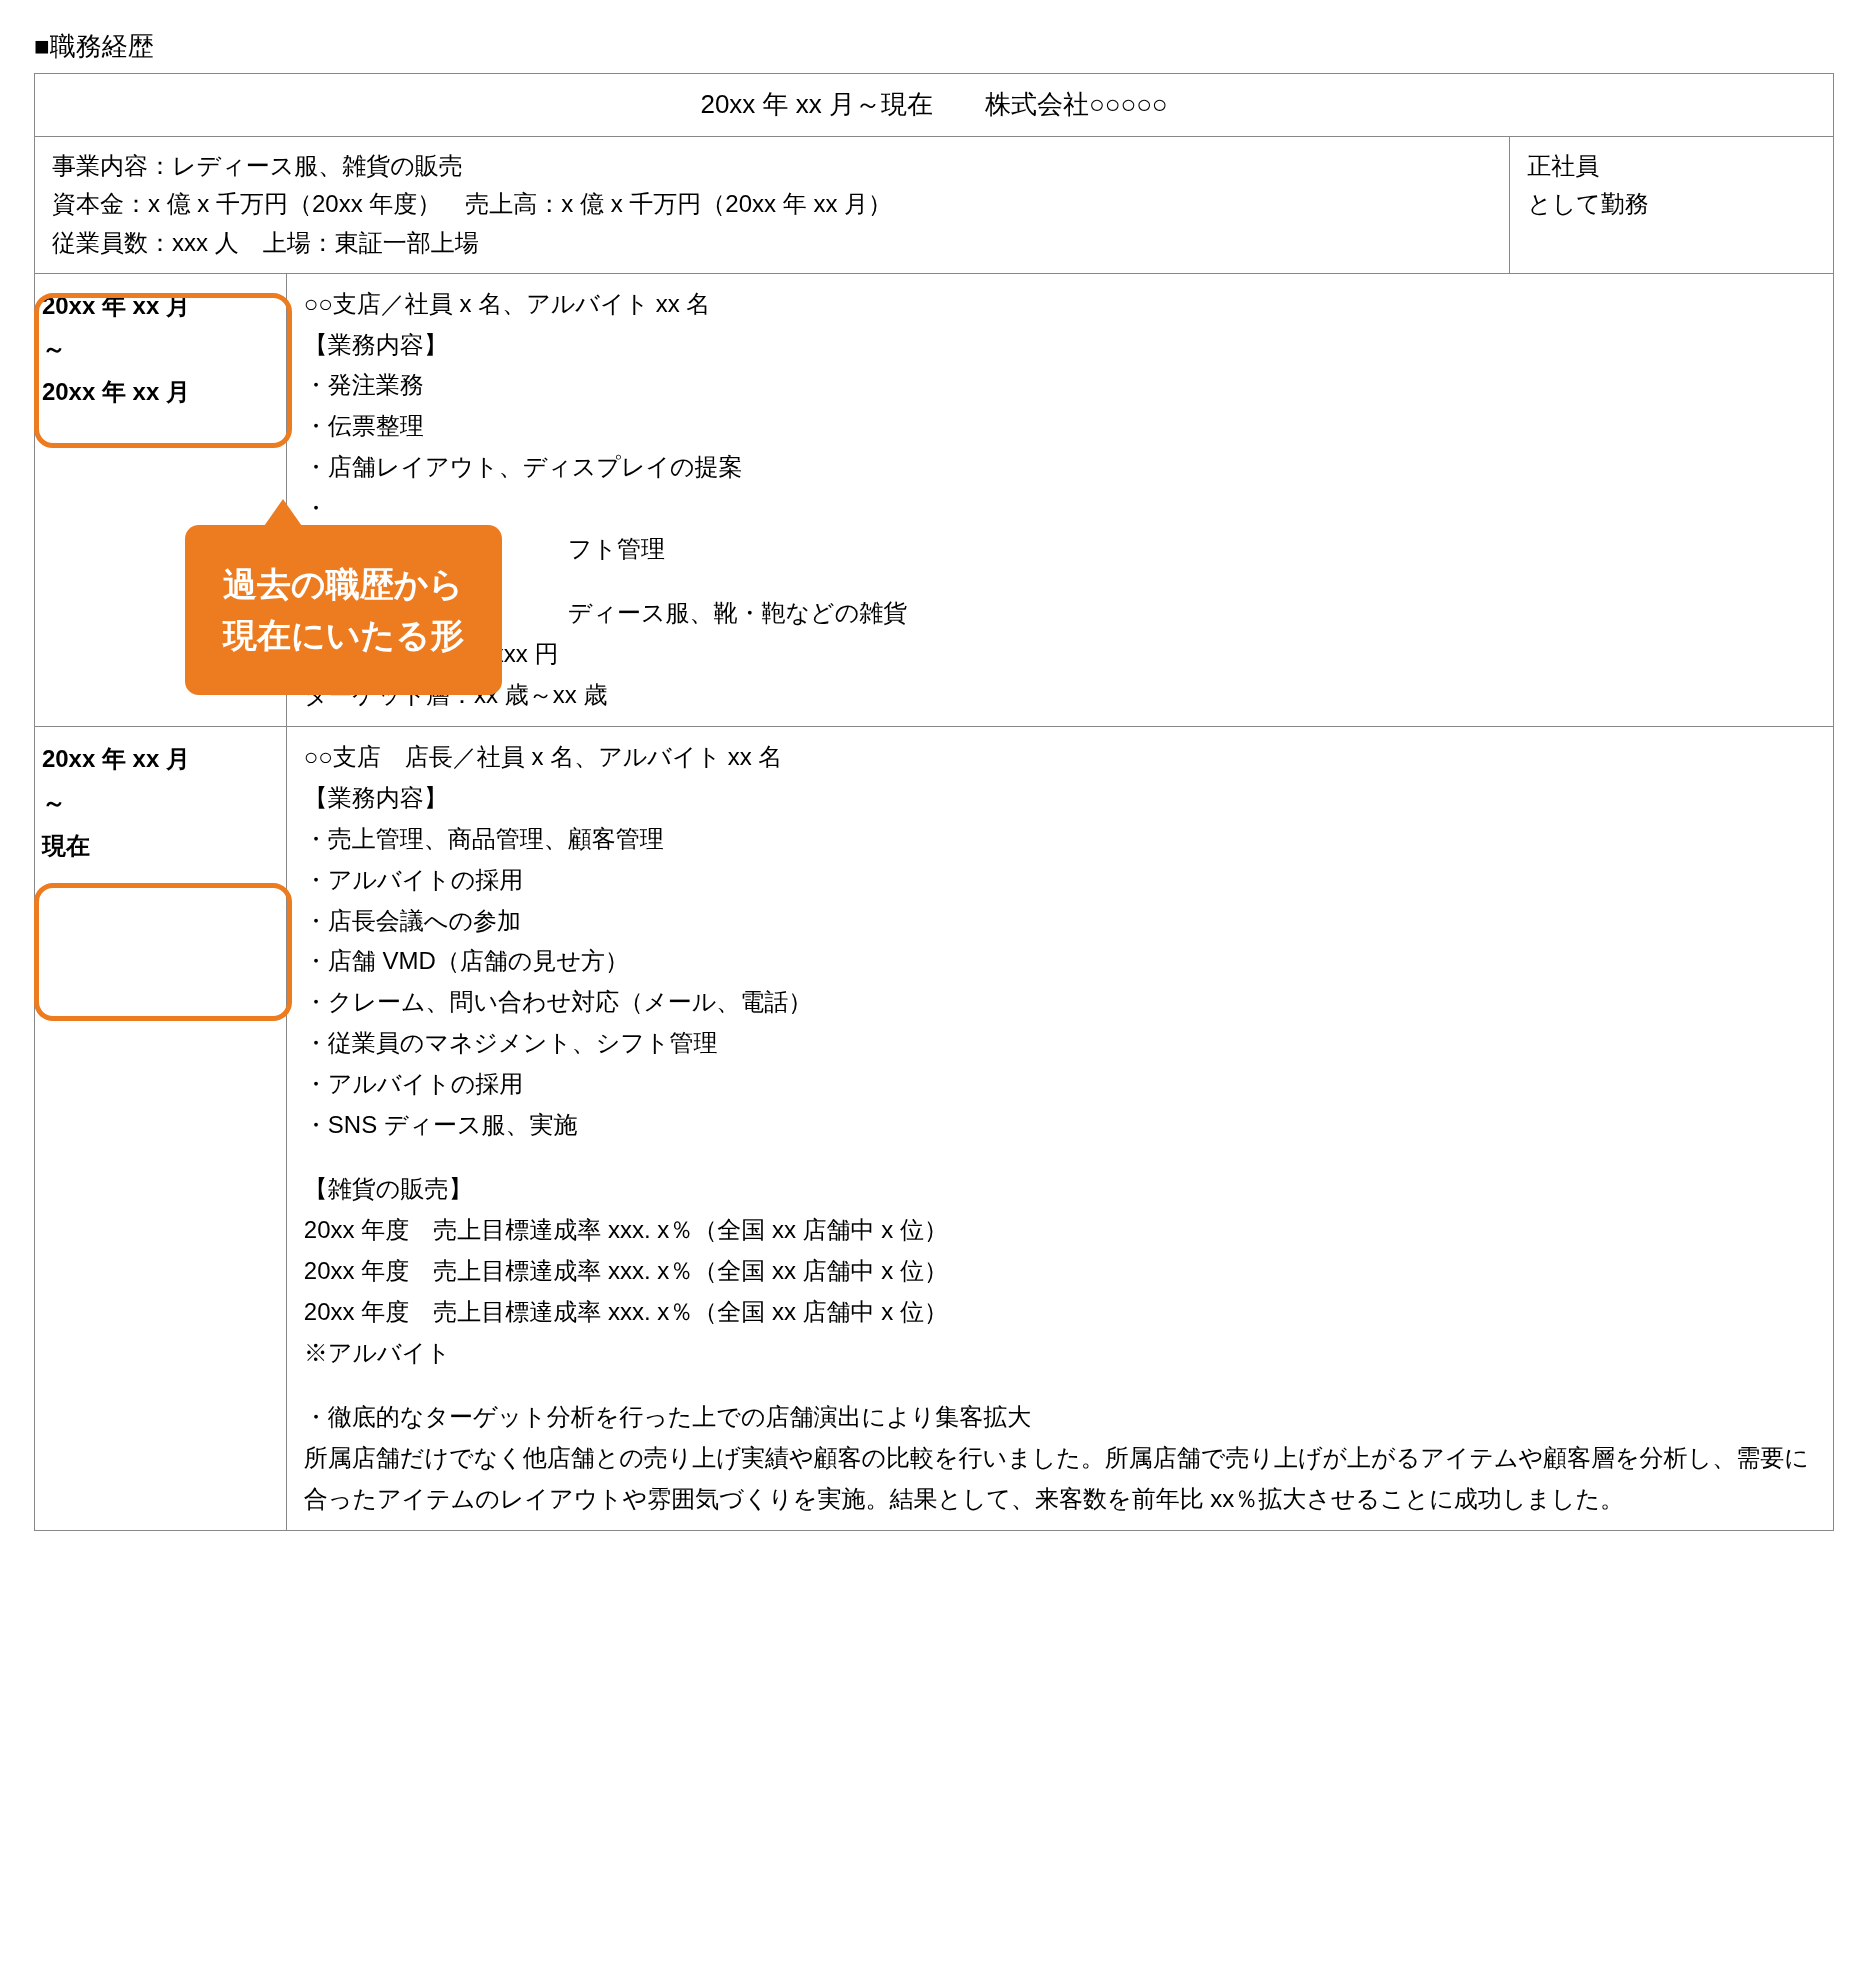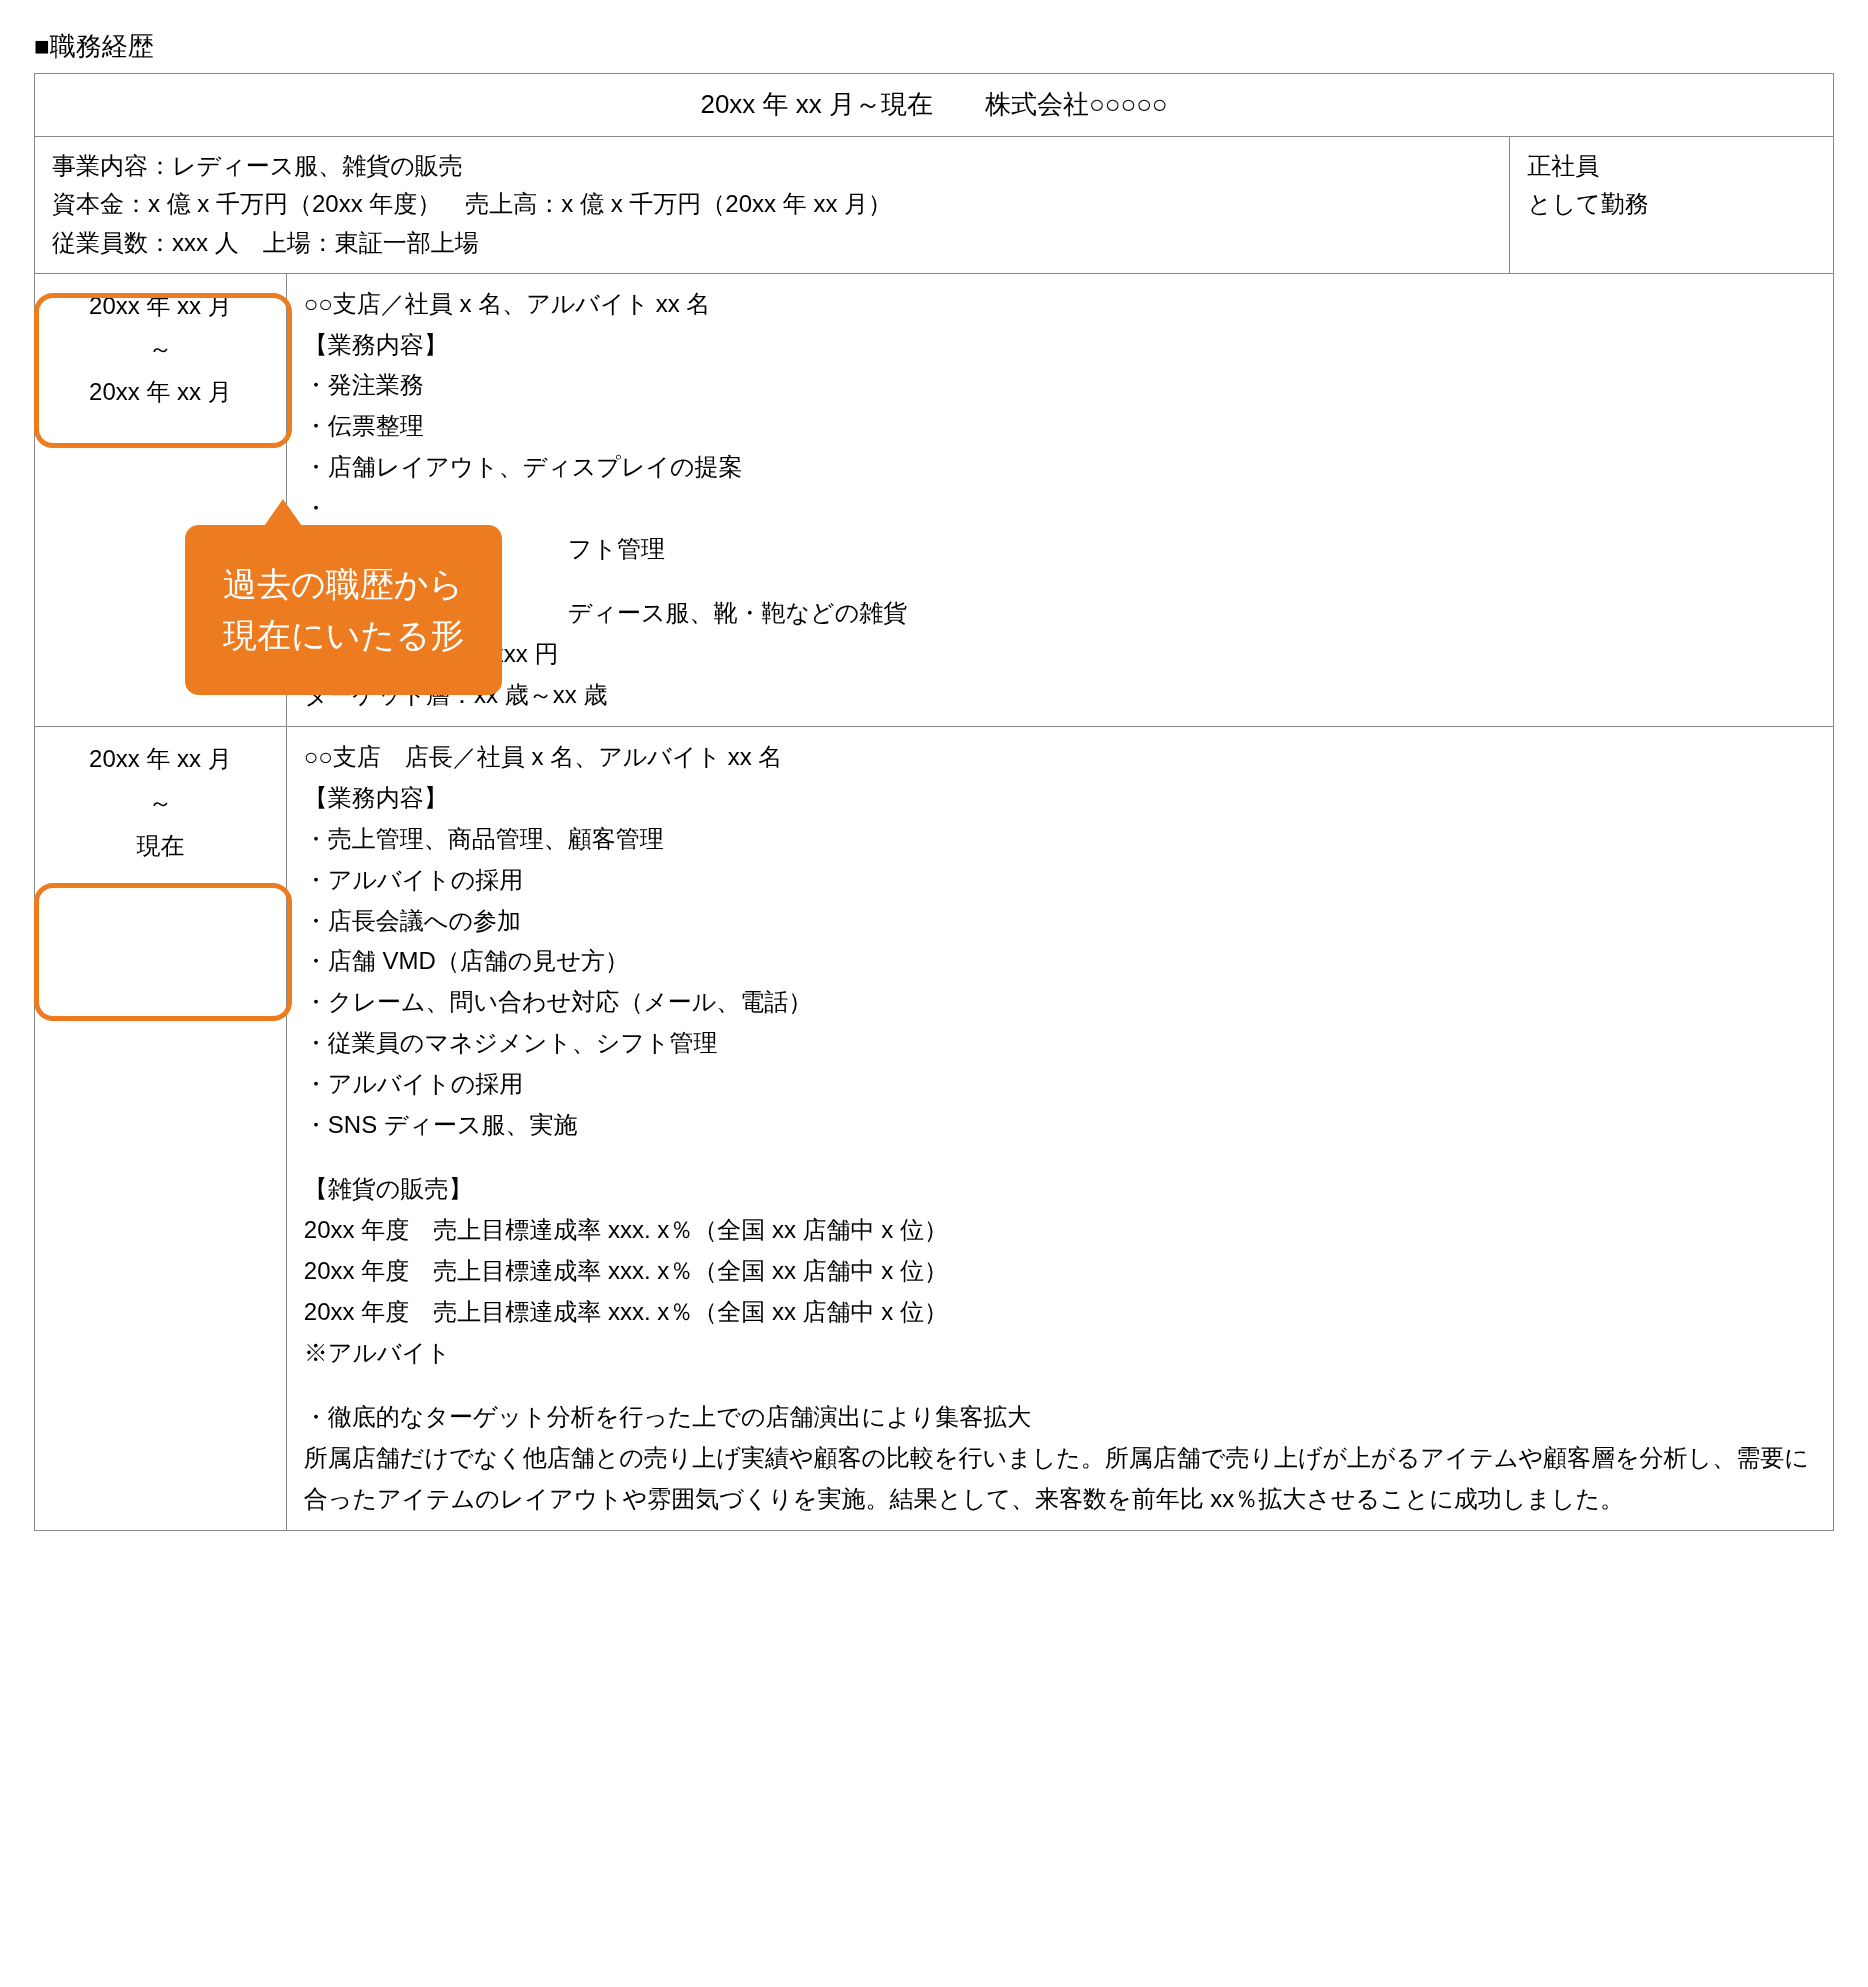--- a/index.html
+++ b/index.html
@@ -35,22 +35,22 @@
     }
     .company-info-cell { width: 82%; margin-left: 46px; }
     .status-cell { width: 18%; vertical-align: middle; }
     .period-row td {
       border: 0.9px solid #888;
       vertical-align: top;
     }
     .date-cell {
       width: 14%;
       padding: 10.3px 6.9px;
-      text-align: center;
       line-height: 1.8;
+      font-weight: bold;
     }
     .content-cell {
       padding: 10.3px 17px;
       line-height: 1.7;
     }
     .highlight-box-1 {
       position: absolute;
       left: 34px;
       top: 293px;
       width: 258px;
@@ -71,21 +71,21 @@
     }
     .callout {
       position: absolute;
       left: 185px;
       top: 525px;
       background: #ed7b1f;
       color: #fff;
       padding: 34px 38px;
       border-radius: 13.8px;
       font-size: 34px;
-      font-weight: normal;
+      font-weight: bold;
       line-height: 1.5;
       z-index: 10;
     }
     .callout::before {
       content: "";
       position: absolute;
       top: -26px;
       left: 77px;
       border-left: 21.5px solid transparent;
       border-right: 21.5px solid transparent;

